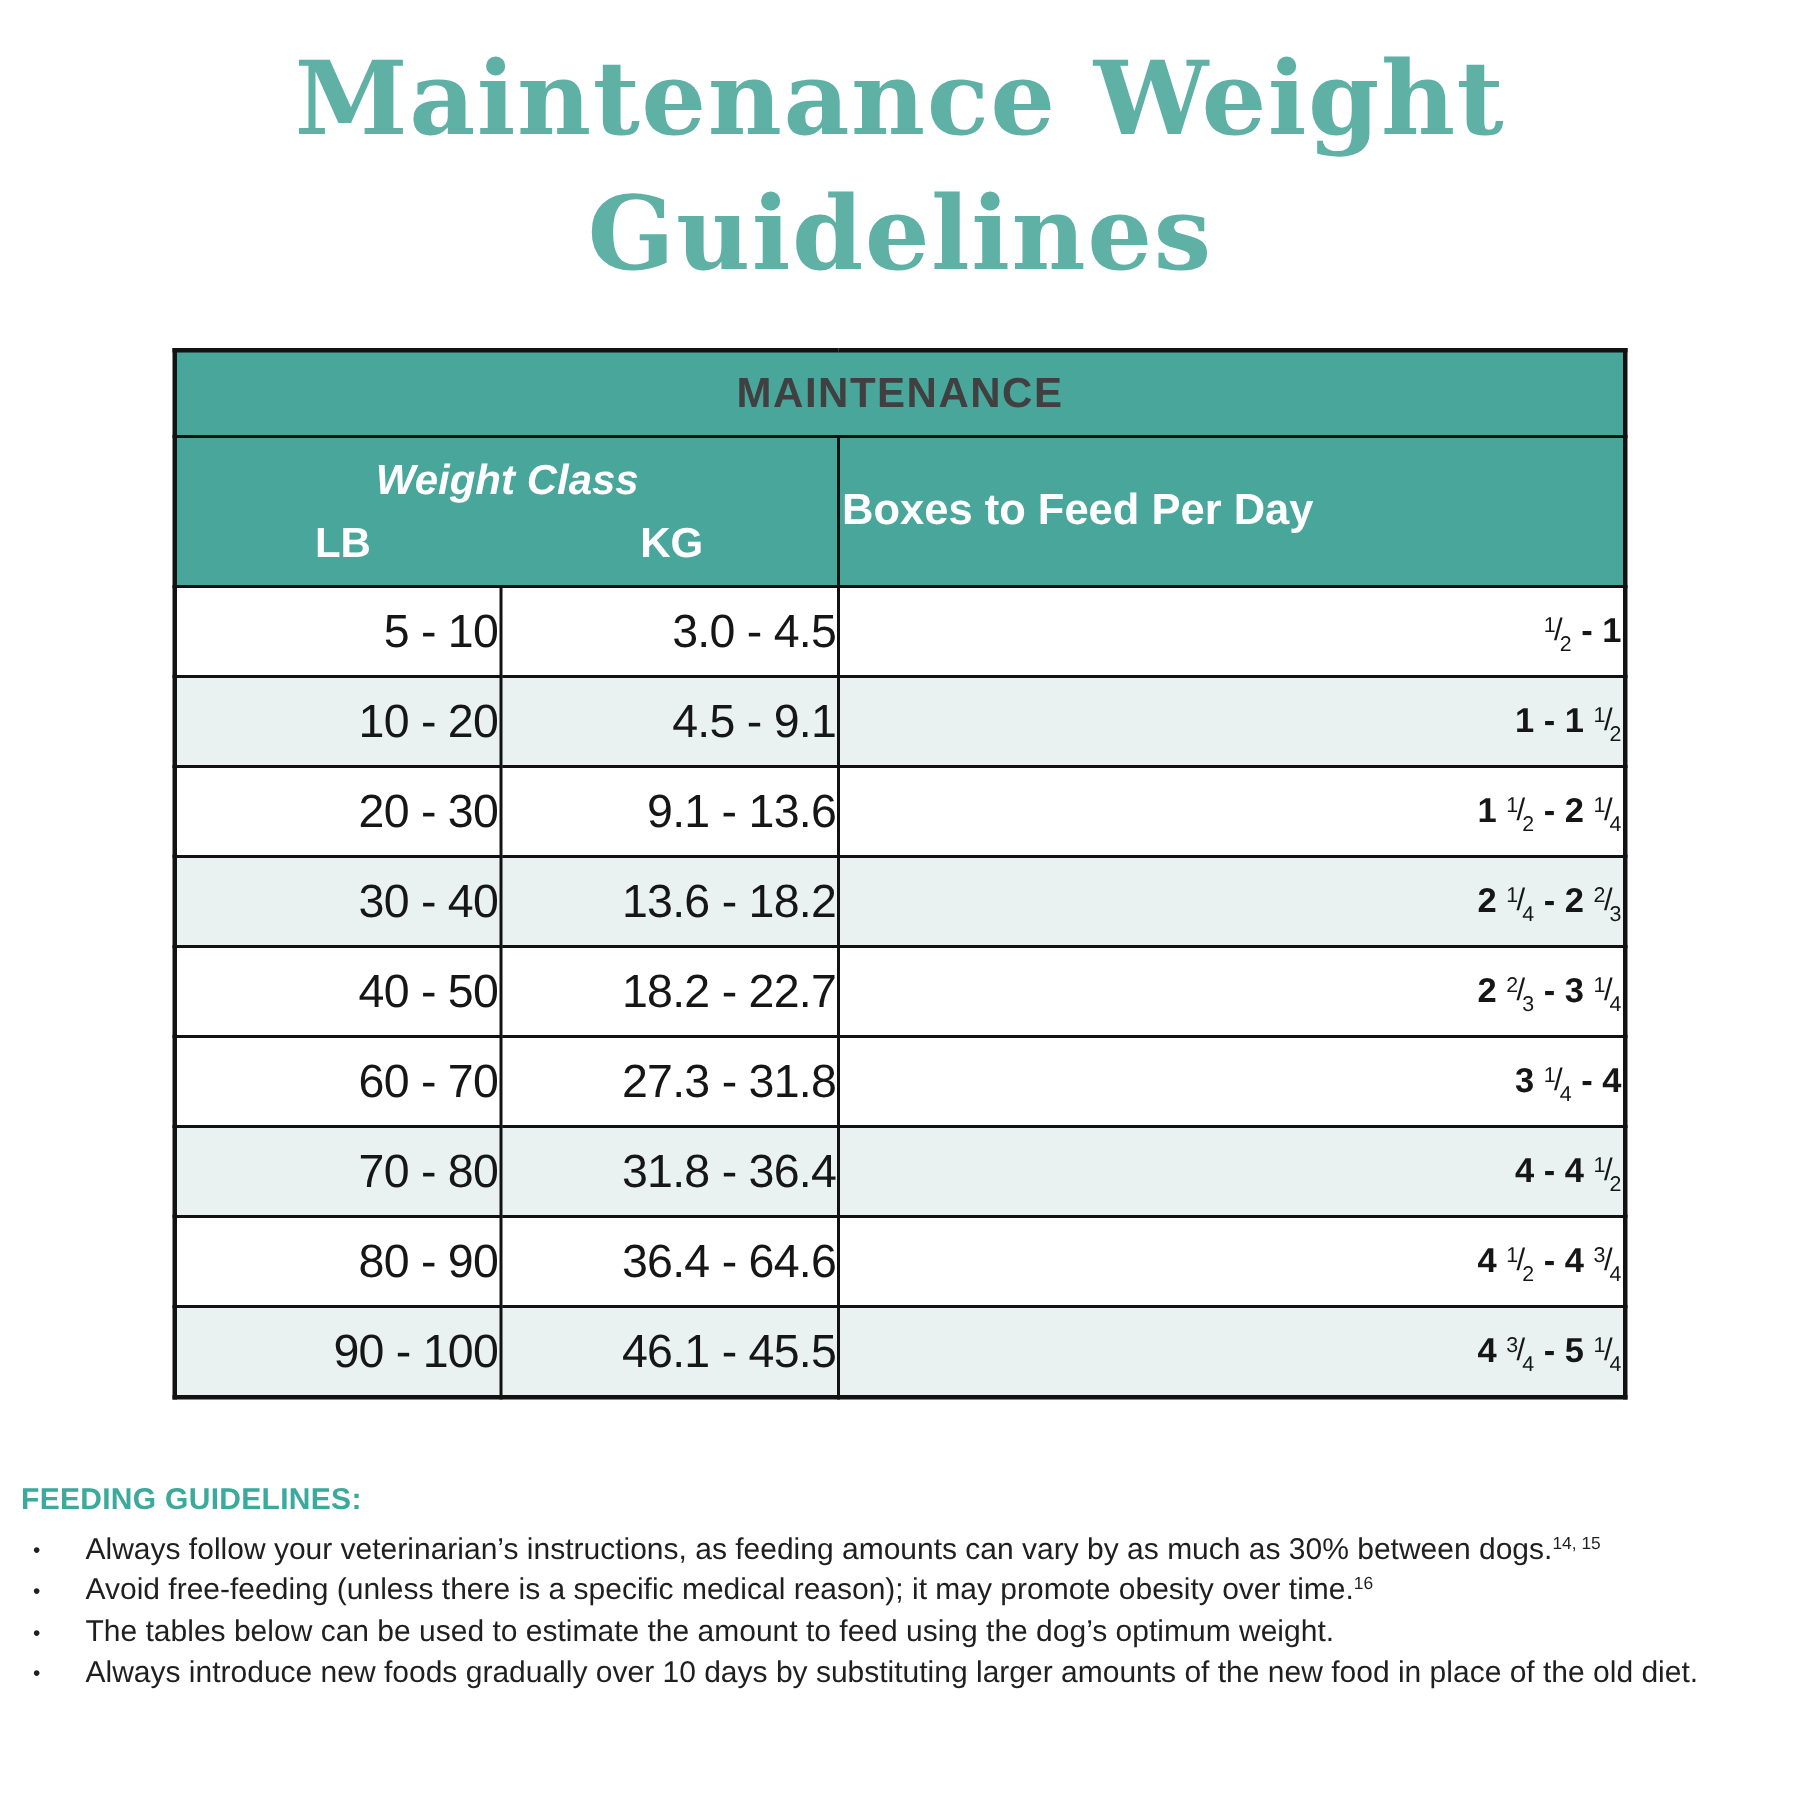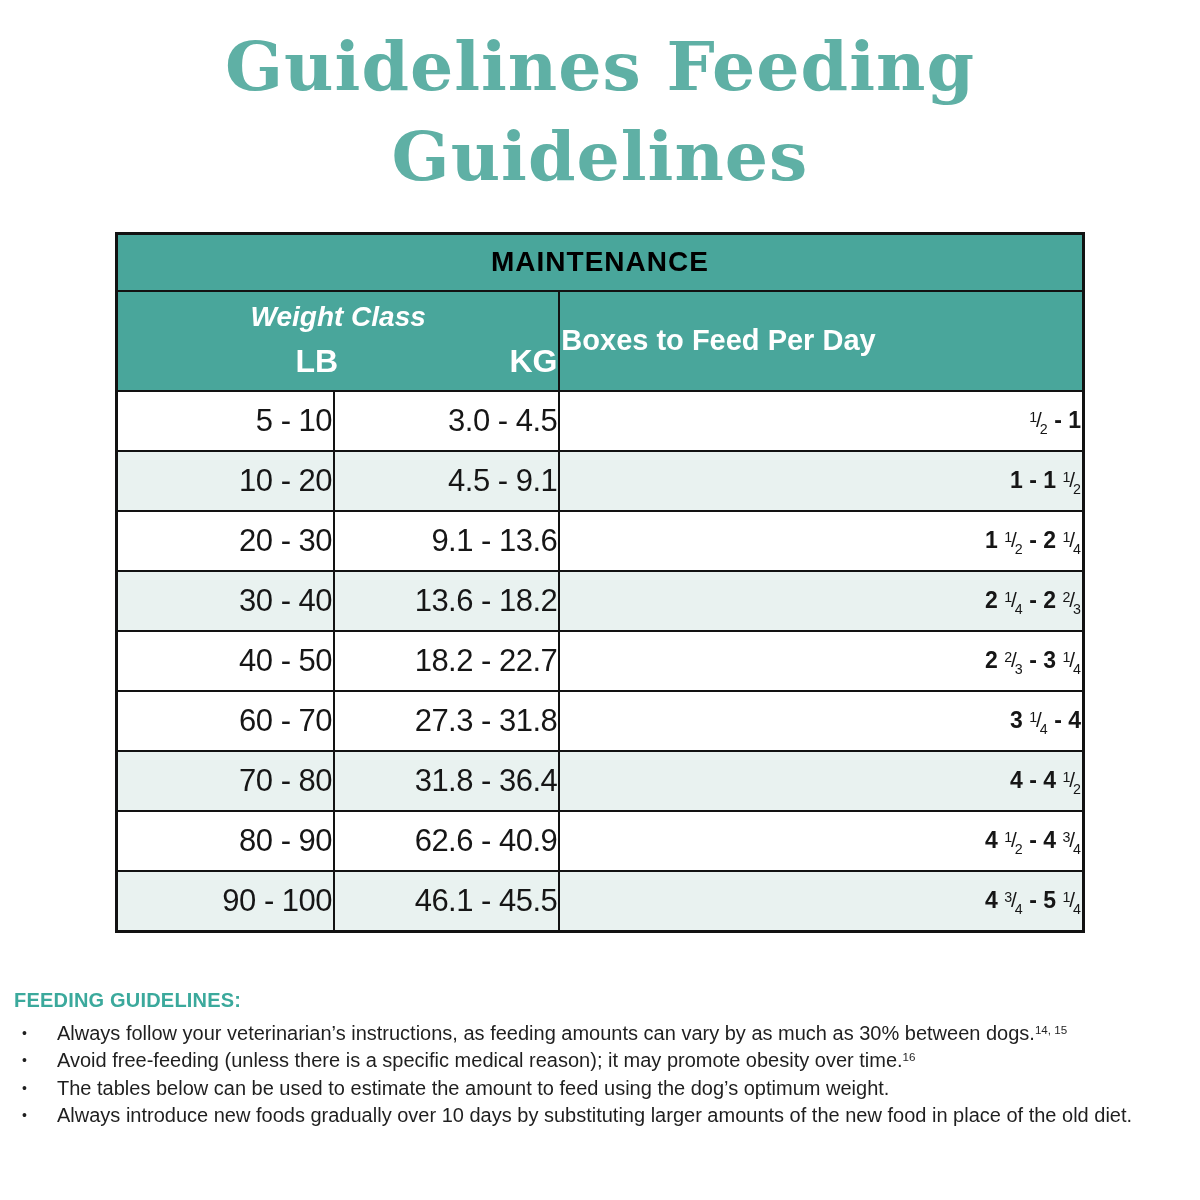--- a/index.html
+++ b/index.html
@@ -34,36 +34,36 @@
   }
   col.c-lb { width: 22.5%; }
   col.c-kg { width: 23.3%; }
   col.c-boxes { width: 54.2%; }
 
   th, td { border: 2px solid var(--border, #121212); }
 
   th.maintenance-header {
     height: 53px;
     background: var(--header-teal, #49A69B);
-    color: #000000;
+    color: #404040;
     font-size: 28px;
     font-weight: bold;
     letter-spacing: 1px;
     text-align: center;
   }
   th.weight-header, th.boxes-header {
     height: 96px;
     background: var(--header-teal, #49A69B);
     color: #ffffff;
     font-weight: bold;
     vertical-align: middle;
   }
   .wc-top { font-size: 28px; text-align: center; margin-bottom: 10px; font-style: italic; }
   .wc-bottom { display: flex; }
-  .wc-bottom span { flex: 1; text-align: right; font-size: 32px; }
+  .wc-bottom span { flex: 1; text-align: center; font-size: 28px; }
   th.boxes-header { font-size: 29px; text-align: left; }
 
   tbody td {
     height: 56px;
     text-align: right;
     vertical-align: middle;
     font-size: 31px;
     line-height: 1;
     color: #161616;
     letter-spacing: -0.5px;
@@ -103,21 +103,21 @@
   }
   ul.bullet-list .btext { flex: 1; }
   ul.bullet-list sup { font-size: 0.58em; line-height: 0; vertical-align: 0.55em; }
 </style>
 </head>
 <body>
 
 <div class="page">
 
   <h1 class="title">
-    <span>Guidelines Feeding</span><br>
+    <span>Maintenance Weight</span><br>
     <span>Guidelines</span>
   </h1>
 
   <table class="feed-table">
     <colgroup>
         <col class="c-lb">
         <col class="c-kg">
         <col class="c-boxes">
       </colgroup>
     <thead>
@@ -166,21 +166,21 @@
     <td>27.3 - 31.8</td>
     <td class="boxes-cell">3 <span class="frac"><sup>1</sup><span class="sl">/</span><sub>4</sub></span> - 4</td>
   </tr>
         <tr class="alt">
     <td>70 - 80</td>
     <td>31.8 - 36.4</td>
     <td class="boxes-cell">4 - 4 <span class="frac"><sup>1</sup><span class="sl">/</span><sub>2</sub></span></td>
   </tr>
         <tr>
     <td>80 - 90</td>
-    <td>62.6 - 40.9</td>
+    <td>36.4 - 64.6</td>
     <td class="boxes-cell">4 <span class="frac"><sup>1</sup><span class="sl">/</span><sub>2</sub></span> - 4 <span class="frac"><sup>3</sup><span class="sl">/</span><sub>4</sub></span></td>
   </tr>
         <tr class="alt">
     <td>90 - 100</td>
     <td>46.1 - 45.5</td>
     <td class="boxes-cell">4 <span class="frac"><sup>3</sup><span class="sl">/</span><sub>4</sub></span> - 5 <span class="frac"><sup>1</sup><span class="sl">/</span><sub>4</sub></span></td>
   </tr>
       </tbody>
   </table>
 

